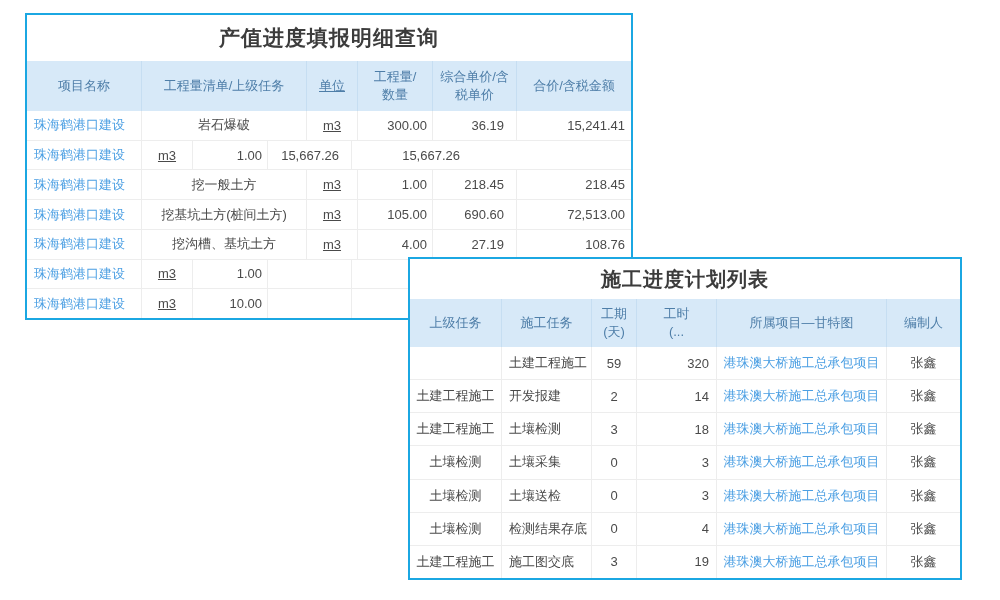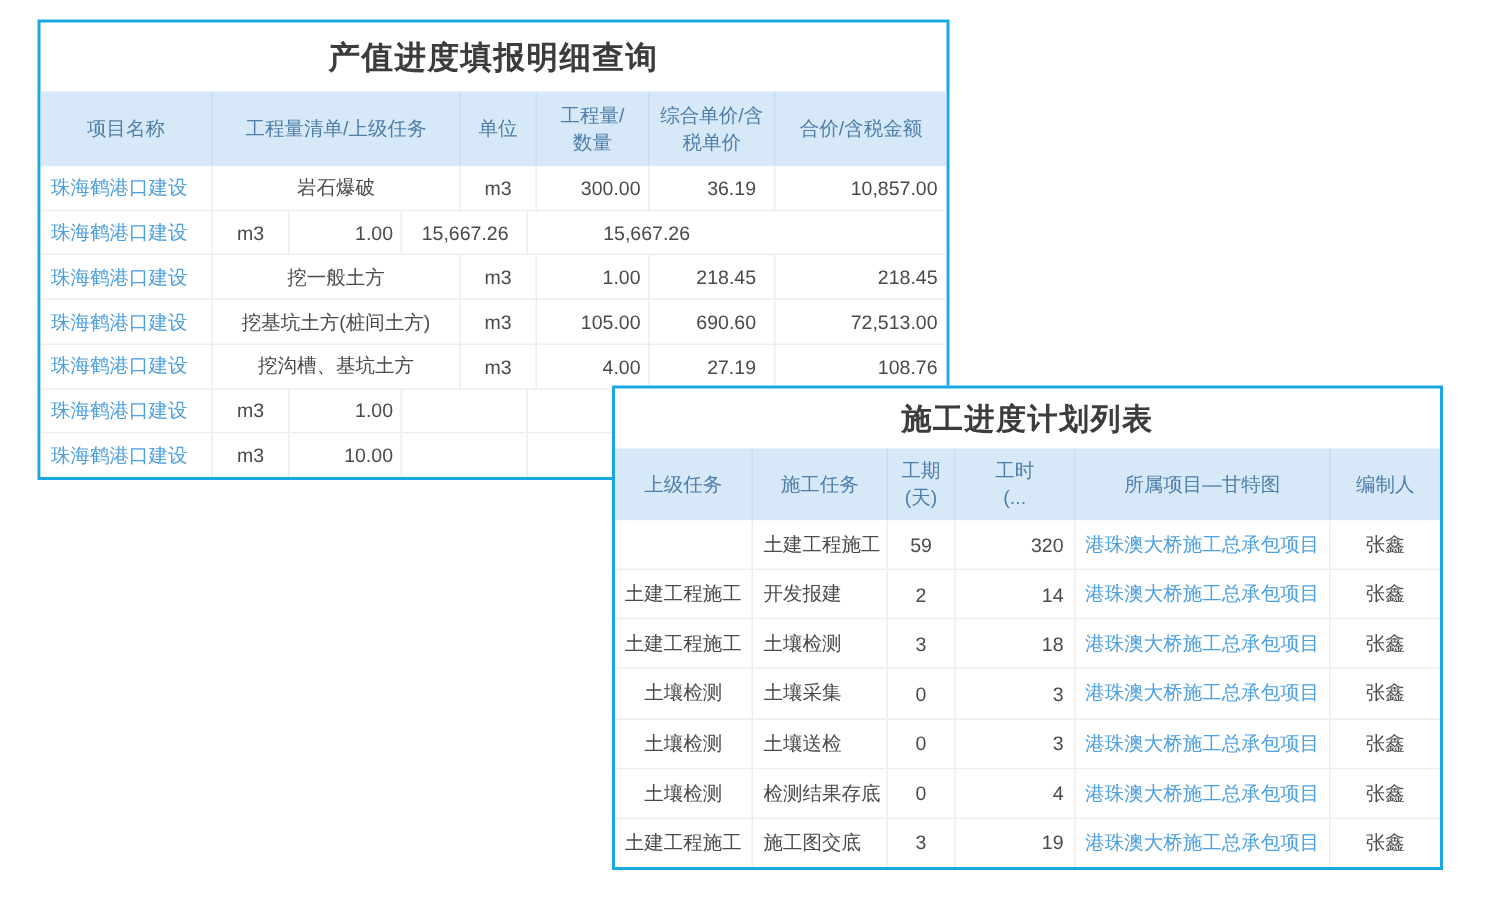--- a/index.html
+++ b/index.html
@@ -30,21 +30,21 @@
   .tr{flex:1;display:flex;border-bottom:1px solid var(--grid);font-size:13px;background:#fff;}
   .tr:last-child{border-bottom:none;}
   .td{display:flex;align-items:center;justify-content:center;overflow:hidden;white-space:nowrap;border-right:1px solid var(--grid);padding:0 4px;}
   .td:last-child{border-right:none;}
   .td.al{justify-content:flex-start;padding-left:7px;}
   .td.ar{justify-content:flex-end;}
   .link{color:var(--link);cursor:pointer;}
   
   .p1c1{width:115px;}
   .p1c2{width:165px;}
-  .p1c3{width:51px;}
+  .p1c3{width:51px;text-decoration:underline;}
   .p1c4{width:75px;}
   .p1c5{width:84px;}
   .p1c6{width:114px;}
   .p1c4.ar{padding-right:5px;}
   .p1c5.ar{padding-right:12px;}
   .p1c6.ar{padding-right:6px;}
   
   .p2c1{width:92px;}
   .p2c2{width:90px;}
   .p2c3{width:45px;}
@@ -70,21 +70,21 @@
 税单价</div>
       <div class="th p1c6">合价/含税金额</div>
     </div>
     <div class="tbody">
       <div class="tr">
         <div class="td p1c1 al link">珠海鹤港口建设</div>
         <div class="td p1c2">岩石爆破</div>
         <div class="td p1c3">m3</div>
         <div class="td p1c4 ar">300.00</div>
         <div class="td p1c5 ar">36.19</div>
-        <div class="td p1c6 ar">10,857.00</div>
+        <div class="td p1c6 ar">15,241.41</div>
       </div>
       <div class="tr">
         <div class="td p1c1 al link">珠海鹤港口建设</div>
         <div class="td p1c3">m3</div>
         <div class="td p1c4 ar">1.00</div>
         <div class="td p1c5 ar">15,667.26</div>
         <div class="td p1c6 ar">15,667.26</div>
       </div>
       <div class="tr">
         <div class="td p1c1 al link">珠海鹤港口建设</div>

